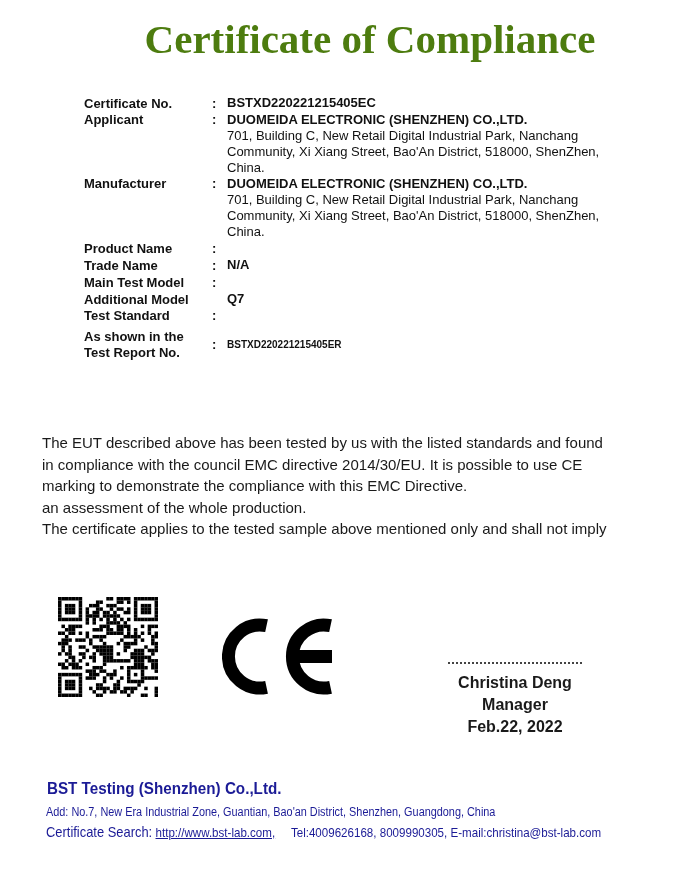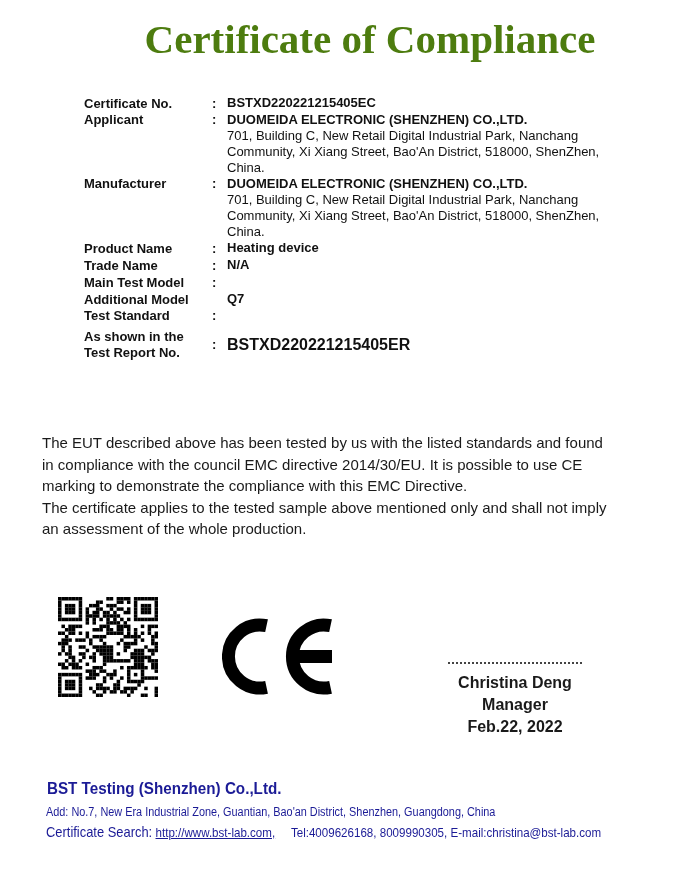--- a/index.html
+++ b/index.html
@@ -90,23 +90,20 @@
       <div class="b">DUOMEIDA ELECTRONIC (SHENZHEN) CO.,LTD.</div>
       <div>701, Building C, New Retail Digital Industrial Park, Nanchang</div>
       <div>Community, Xi Xiang Street, Bao'An District, 518000, ShenZhen,</div>
       <div>China.</div>
     </div>
   </div>
 
   <div class="frow single">
     <div class="flabel">Product Name</div>
     <div class="fsep">:</div>
-    <div class="fval">
-        <div class="b">Heating device</div>
-      </div>
   </div>
 
   <div class="frow single">
     <div class="flabel">Trade Name</div>
     <div class="fsep">:</div>
     <div class="fval">
         <div class="b">N/A</div>
       </div>
   </div>
 
@@ -128,32 +125,32 @@
     <div class="fsep">:</div>
   </div>
 
   <div class="frow vcenter report">
     <div class="flabel">
       <div>As shown in the</div>
       <div>Test Report No.</div>
     </div>
     <div class="fsep">:</div>
     <div class="fval">
-        <div class="b" style="font-size:16px;">BSTXD220221215405ER</div>
+        <div class="b" style="font-size:10px;">BSTXD220221215405ER</div>
       </div>
   </div>
 
 </div>
 
 <div class="body-text">
   <div>The EUT described above has been tested by us with the listed standards and found</div>
   <div>in compliance with the council EMC directive 2014/30/EU. It is possible to use CE</div>
   <div>marking to demonstrate the compliance with this EMC Directive.</div>
+  <div>an assessment of the whole production.</div>
   <div>The certificate applies to the tested sample above mentioned only and shall not imply</div>
-  <div>an assessment of the whole production.</div>
 </div>
 
 <div class="qr">
   <svg id="qr-svg" viewBox="0 0 100 100" xmlns="http://www.w3.org/2000/svg">
       <rect x="0.00" y="0.00" width="3.51" height="3.51"></rect>
       <rect x="3.45" y="0.00" width="3.51" height="3.51"></rect>
       <rect x="6.90" y="0.00" width="3.51" height="3.51"></rect>
       <rect x="10.34" y="0.00" width="3.51" height="3.51"></rect>
       <rect x="13.79" y="0.00" width="3.51" height="3.51"></rect>
       <rect x="17.24" y="0.00" width="3.51" height="3.51"></rect>

